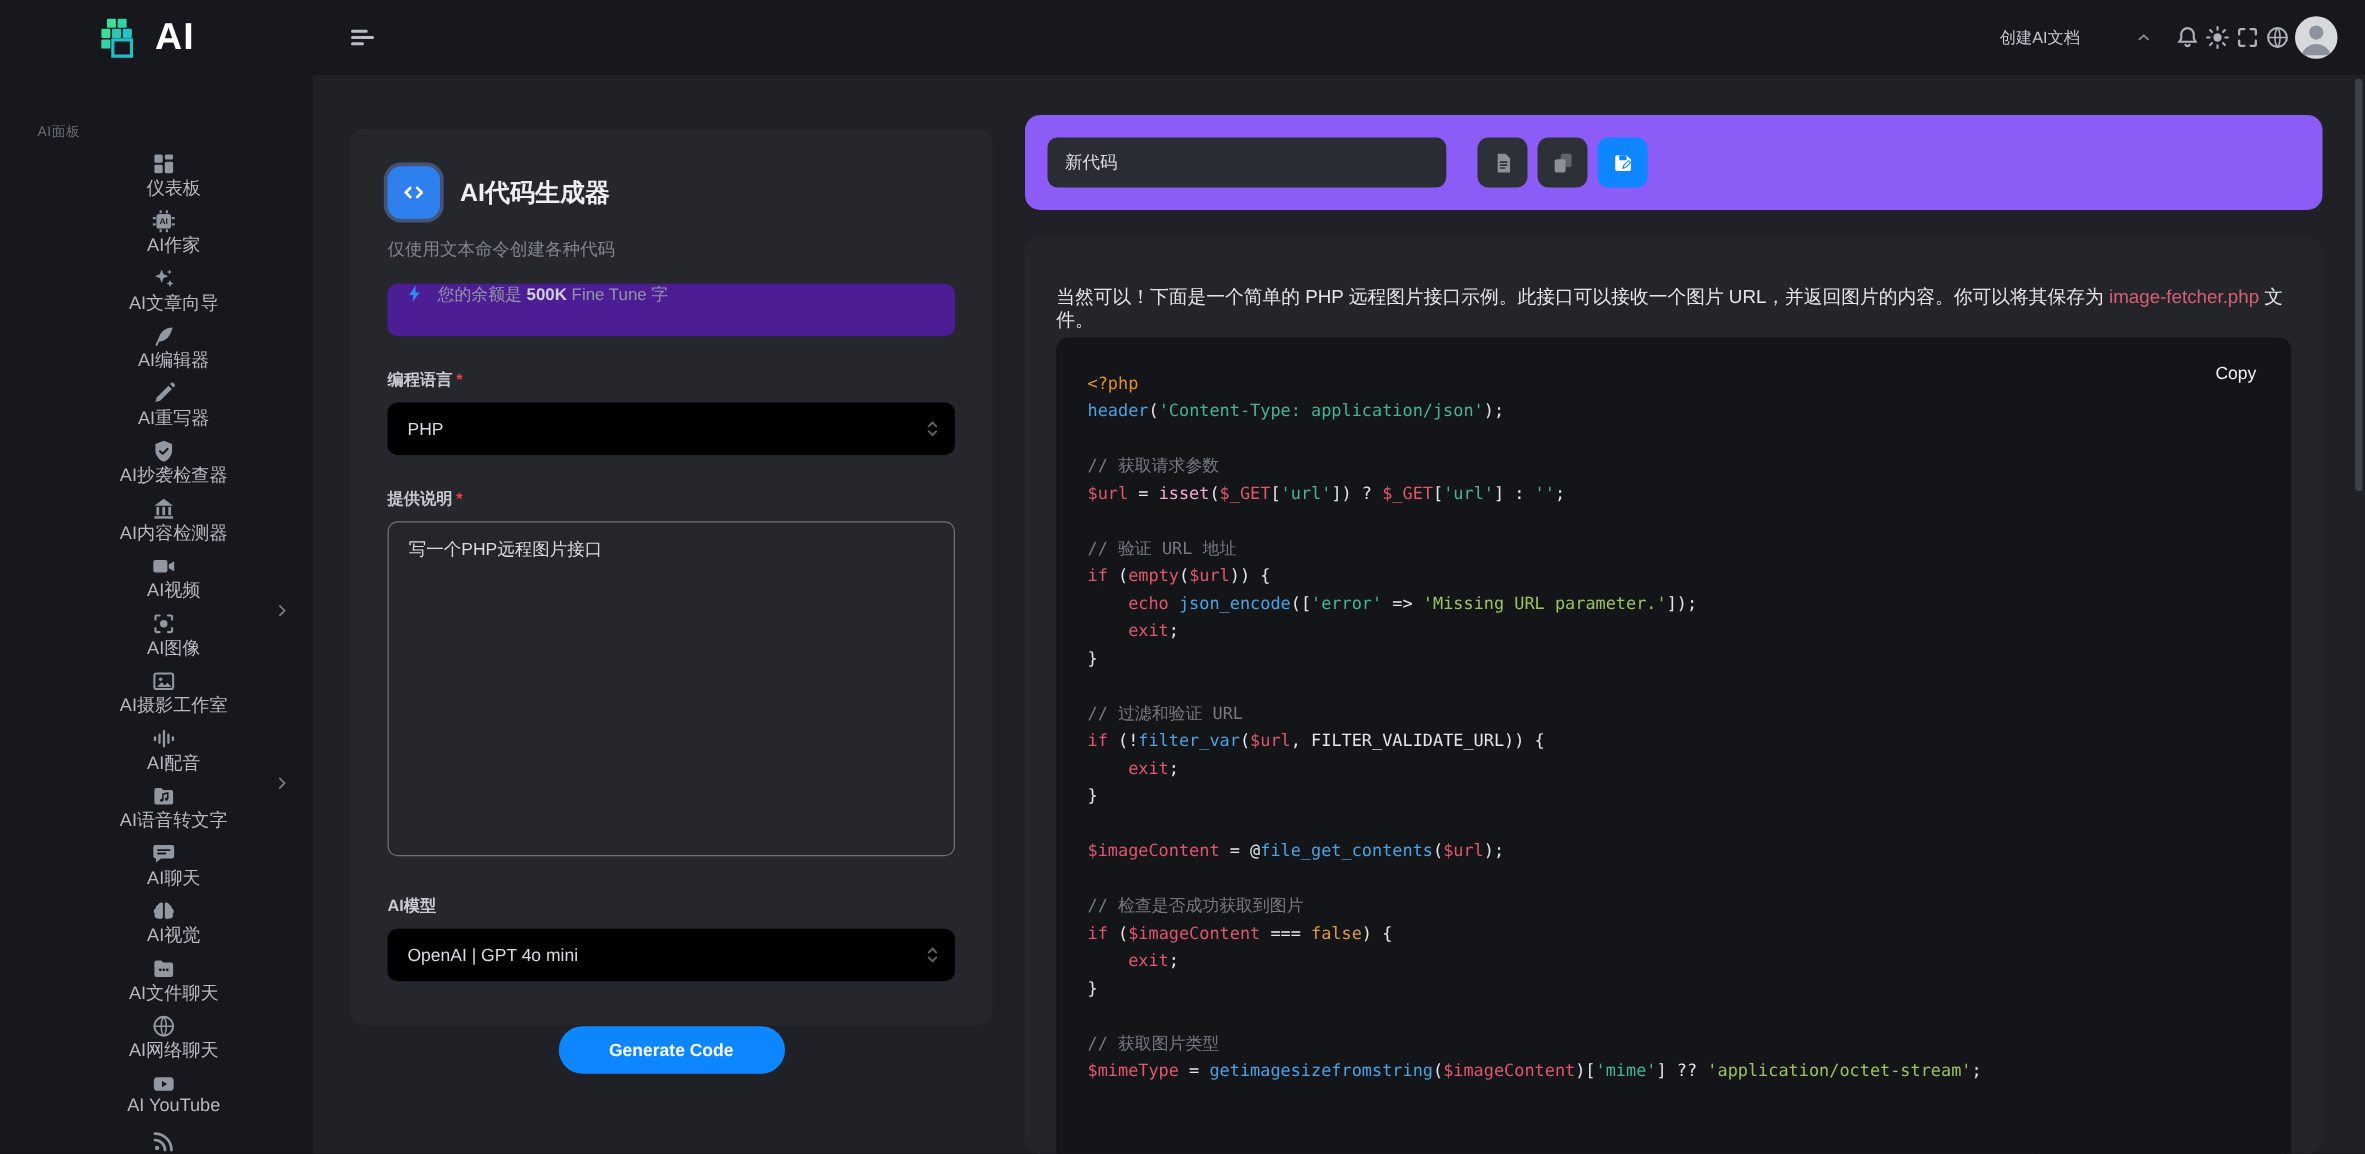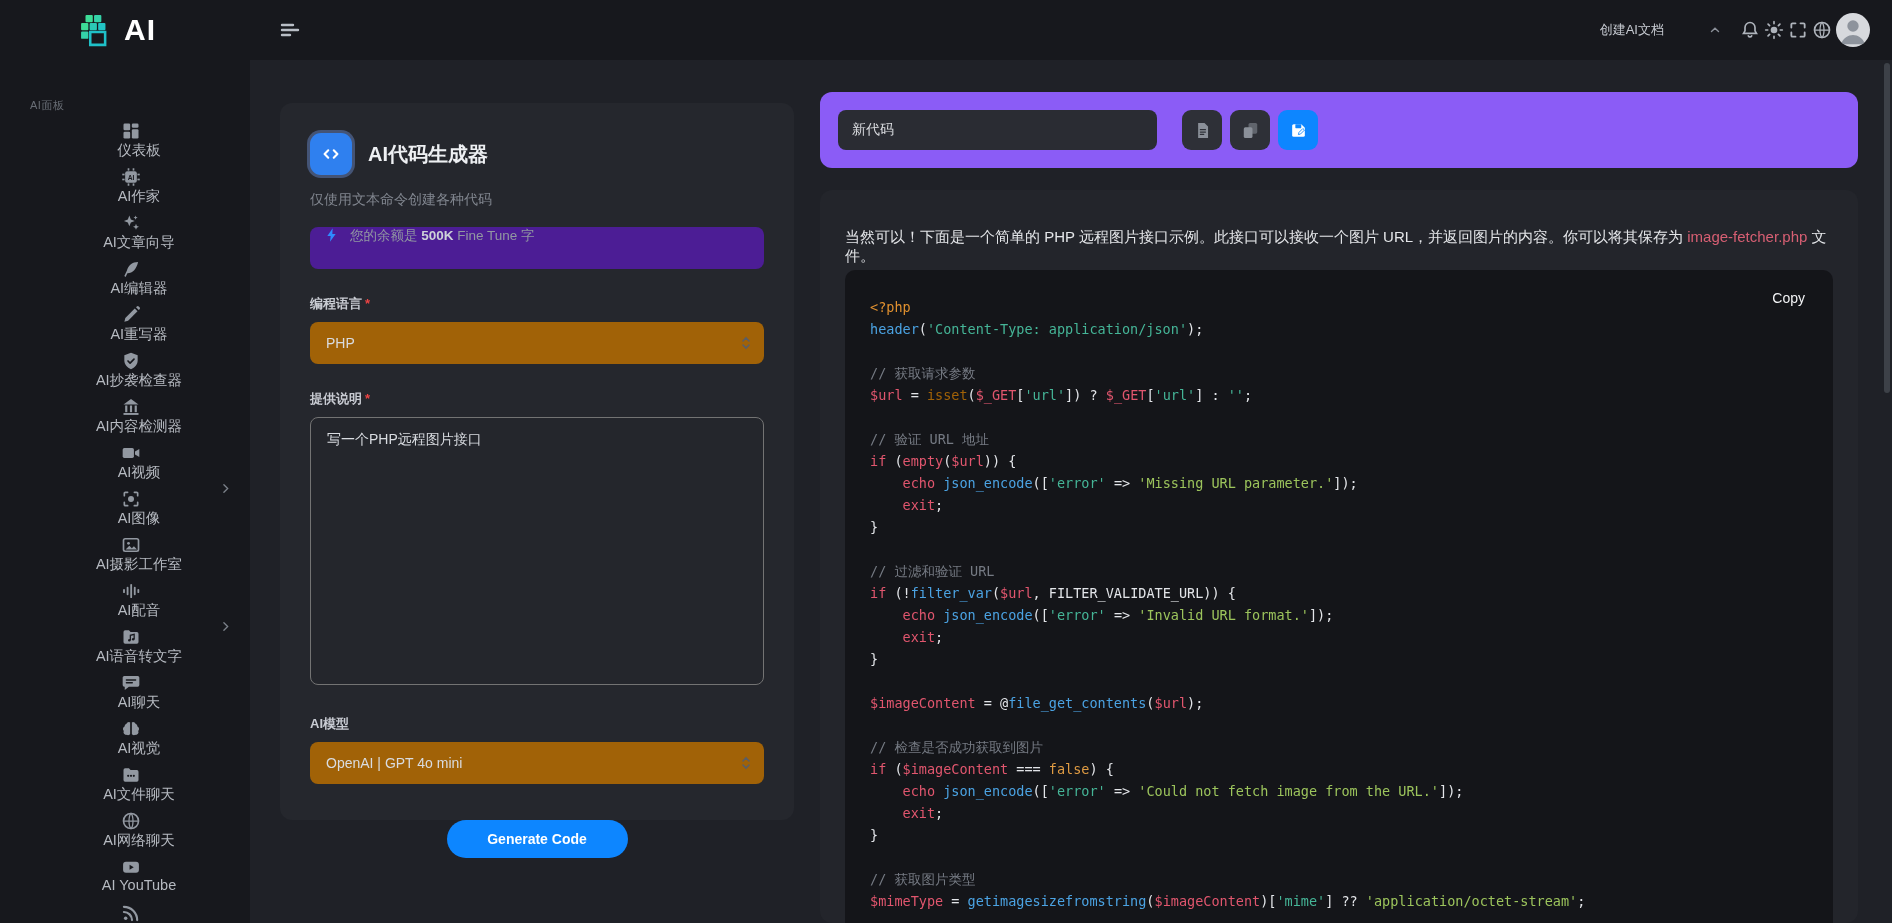--- a/index.html
+++ b/index.html
@@ -60,21 +60,21 @@
   .gen-sub { margin-top:16px; font-size:14px; color:#81868f; }
   .balance {
     margin-top:18px; height:42px; background:#4c1d95; border-radius:8px;
     display:flex; padding:0 14px; gap:10px;
   }
   .balance-text { font-size:13.5px; color:#9298a2; }
   .balance-text b { color:#cdd1d8; font-weight:700; }
   .f-label { margin-top:26px; font-size:13px; font-weight:700; color:#c9ccd3; }
   .req { color:#ef4444; margin-left:3px; }
   .f-select {
-    margin-top:9px; height:42px; background:#a16207; border-radius:8px;
+    margin-top:9px; height:42px; background:#000000; border-radius:8px;
     display:flex; align-items:center; padding:0 14px 0 16px;
     font-size:14px; color:#d9dce1; cursor:pointer; position:relative;
   }
   .sel-car { position:absolute; right:12px; top:50%; transform:translateY(-50%); width:12px; height:16px; color:#5a5e66; }
   .f-textarea {
     margin-top:9px; width:100%; height:268px; background:#24262c;
     border:1px solid #737373; border-radius:8px; padding:13px 16px;
     font-size:14px; color:#d9dce1; font-family:inherit; resize:none; outline:none;
   }
   .gen-btn {
@@ -114,21 +114,21 @@
   .copy-btn {
     position:absolute; right:28px; top:20px; font-size:14px; color:#f2f3f5;
     background:none; border:none; font-family:inherit; cursor:pointer;
   }
   .code-line { white-space:pre; font-family:"DejaVu Sans Mono","Liberation Mono",monospace; font-size:13.5px; line-height:22px; height:22px; }
   .tk-tag  { color:#e0902f; }
   .tk-fn   { color:#4ba3e3; }
   .tk-rd   { color:#e1566e; }
   .tk-st   { color:#45b597; }
   .tk-sg   { color:#9cc45c; }
-  .tk-gn   { color:#a16207; }
+  .tk-gn   { color:#f9a8d4; }
   .tk-bool { color:#df9b43; }
   .tk-cm   { color:#757a83; }
   .tk-pl   { color:#e3e5e9; }
 
   
   .win-scroll { position:absolute; right:2px; top:63px; width:6px; height:330px; border-radius:3px; background:#3d4148; z-index:40; }
 </style>
 </head>
 <body>
 
@@ -489,29 +489,27 @@
           <div class="code-line"><span class="tk-rd">$url</span><span class="tk-pl"> = </span><span class="tk-gn">isset</span><span class="tk-pl">(</span><span class="tk-rd">$_GET</span><span class="tk-pl">[</span><span class="tk-st">'url'</span><span class="tk-pl">]) ? </span><span class="tk-rd">$_GET</span><span class="tk-pl">[</span><span class="tk-st">'url'</span><span class="tk-pl">] : </span><span class="tk-st">''</span><span class="tk-pl">;</span></div>
           <div class="code-line">&nbsp;</div>
           <div class="code-line"><span class="tk-cm">// 验证 URL 地址</span></div>
           <div class="code-line"><span class="tk-rd">if</span><span class="tk-pl"> (</span><span class="tk-rd">empty</span><span class="tk-pl">(</span><span class="tk-rd">$url</span><span class="tk-pl">)) {</span></div>
           <div class="code-line"><span class="tk-pl">    </span><span class="tk-rd">echo</span><span class="tk-pl"> </span><span class="tk-fn">json_encode</span><span class="tk-pl">([</span><span class="tk-st">'error'</span><span class="tk-pl"> =&gt; </span><span class="tk-sg">'Missing URL parameter.'</span><span class="tk-pl">]);</span></div>
           <div class="code-line"><span class="tk-pl">    </span><span class="tk-rd">exit</span><span class="tk-pl">;</span></div>
           <div class="code-line"><span class="tk-pl">}</span></div>
           <div class="code-line">&nbsp;</div>
           <div class="code-line"><span class="tk-cm">// 过滤和验证 URL</span></div>
           <div class="code-line"><span class="tk-rd">if</span><span class="tk-pl"> (!</span><span class="tk-fn">filter_var</span><span class="tk-pl">(</span><span class="tk-rd">$url</span><span class="tk-pl">, FILTER_VALIDATE_URL)) {</span></div>
-          <div class="code-line"><span class="tk-pl">    </span><span class="tk-rd">echo</span><span class="tk-pl"> </span><span class="tk-fn">json_encode</span><span class="tk-pl">([</span><span class="tk-st">'error'</span><span class="tk-pl"> =&gt; </span><span class="tk-sg">'Invalid URL format.'</span><span class="tk-pl">]);</span></div>
           <div class="code-line"><span class="tk-pl">    </span><span class="tk-rd">exit</span><span class="tk-pl">;</span></div>
           <div class="code-line"><span class="tk-pl">}</span></div>
           <div class="code-line">&nbsp;</div>
           <div class="code-line"><span class="tk-rd">$imageContent</span><span class="tk-pl"> = @</span><span class="tk-fn">file_get_contents</span><span class="tk-pl">(</span><span class="tk-rd">$url</span><span class="tk-pl">);</span></div>
           <div class="code-line">&nbsp;</div>
           <div class="code-line"><span class="tk-cm">// 检查是否成功获取到图片</span></div>
           <div class="code-line"><span class="tk-rd">if</span><span class="tk-pl"> (</span><span class="tk-rd">$imageContent</span><span class="tk-pl"> === </span><span class="tk-bool">false</span><span class="tk-pl">) {</span></div>
-          <div class="code-line"><span class="tk-pl">    </span><span class="tk-rd">echo</span><span class="tk-pl"> </span><span class="tk-fn">json_encode</span><span class="tk-pl">([</span><span class="tk-st">'error'</span><span class="tk-pl"> =&gt; </span><span class="tk-sg">'Could not fetch image from the URL.'</span><span class="tk-pl">]);</span></div>
           <div class="code-line"><span class="tk-pl">    </span><span class="tk-rd">exit</span><span class="tk-pl">;</span></div>
           <div class="code-line"><span class="tk-pl">}</span></div>
           <div class="code-line">&nbsp;</div>
           <div class="code-line"><span class="tk-cm">// 获取图片类型</span></div>
           <div class="code-line"><span class="tk-rd">$mimeType</span><span class="tk-pl"> = </span><span class="tk-fn">getimagesizefromstring</span><span class="tk-pl">(</span><span class="tk-rd">$imageContent</span><span class="tk-pl">)[</span><span class="tk-st">'mime'</span><span class="tk-pl">] ?? </span><span class="tk-sg">'application/octet-stream'</span><span class="tk-pl">;</span></div>
         </div>
     </div>
   </div>
 </div>
 

